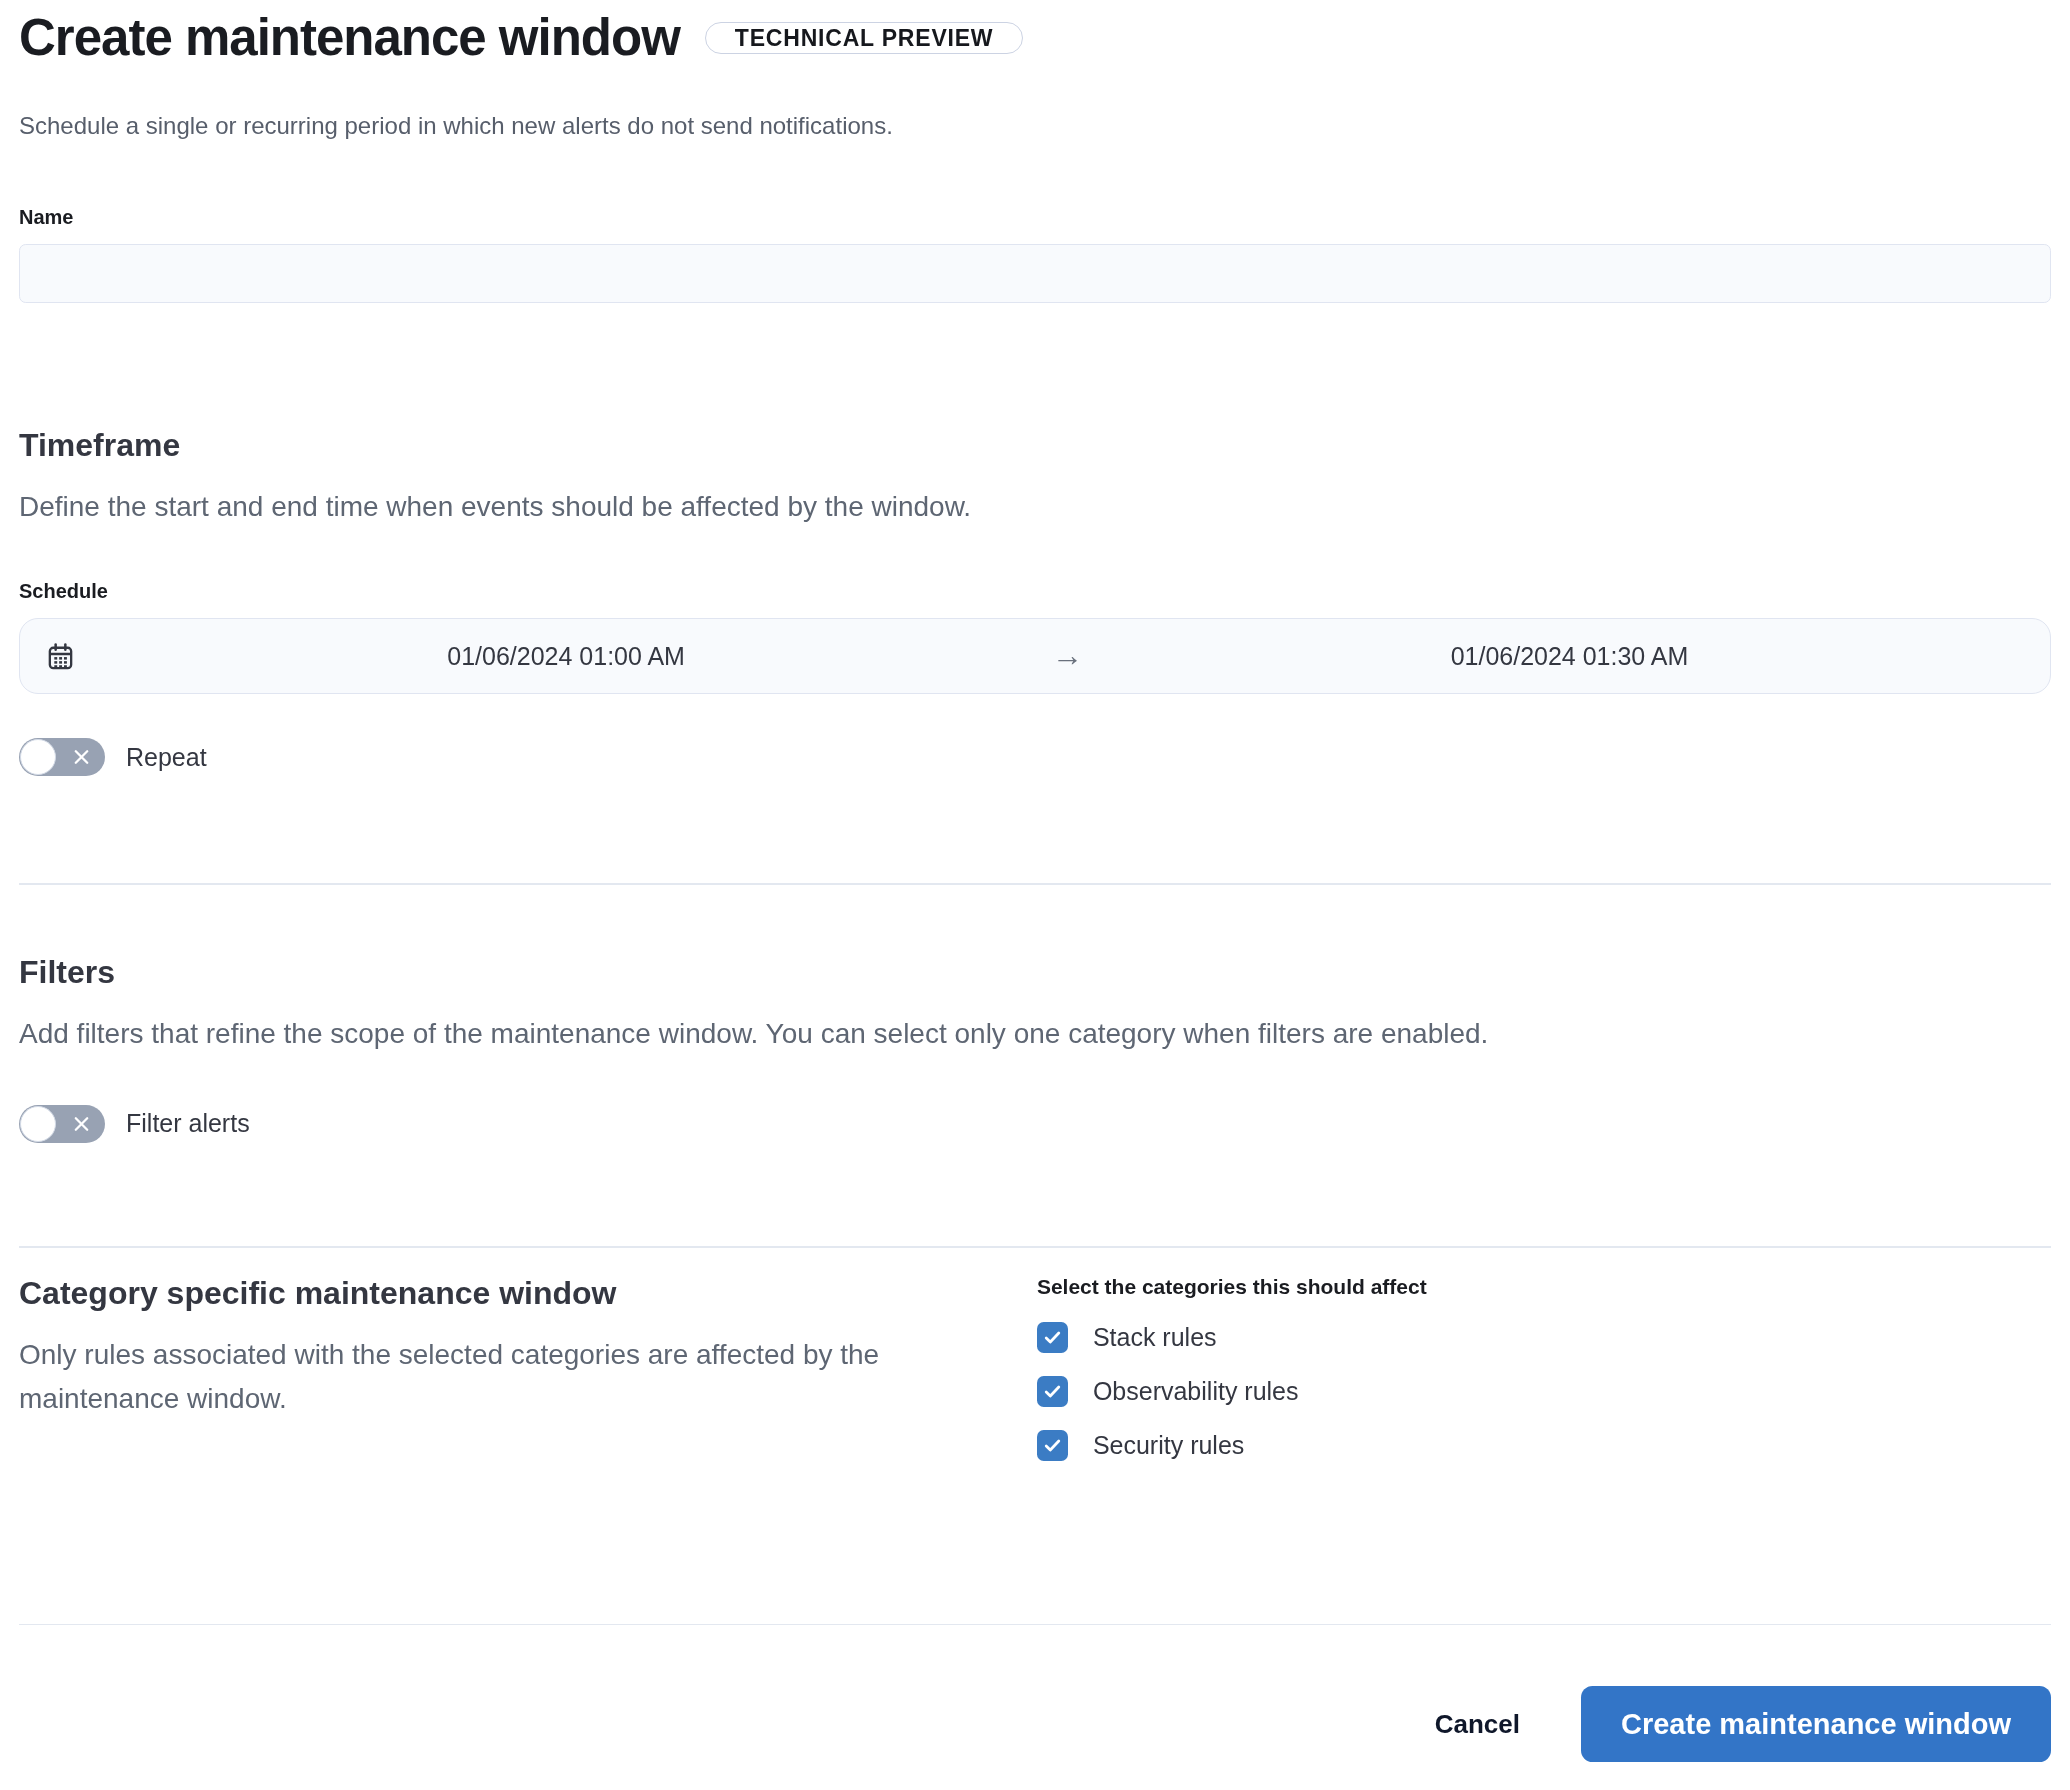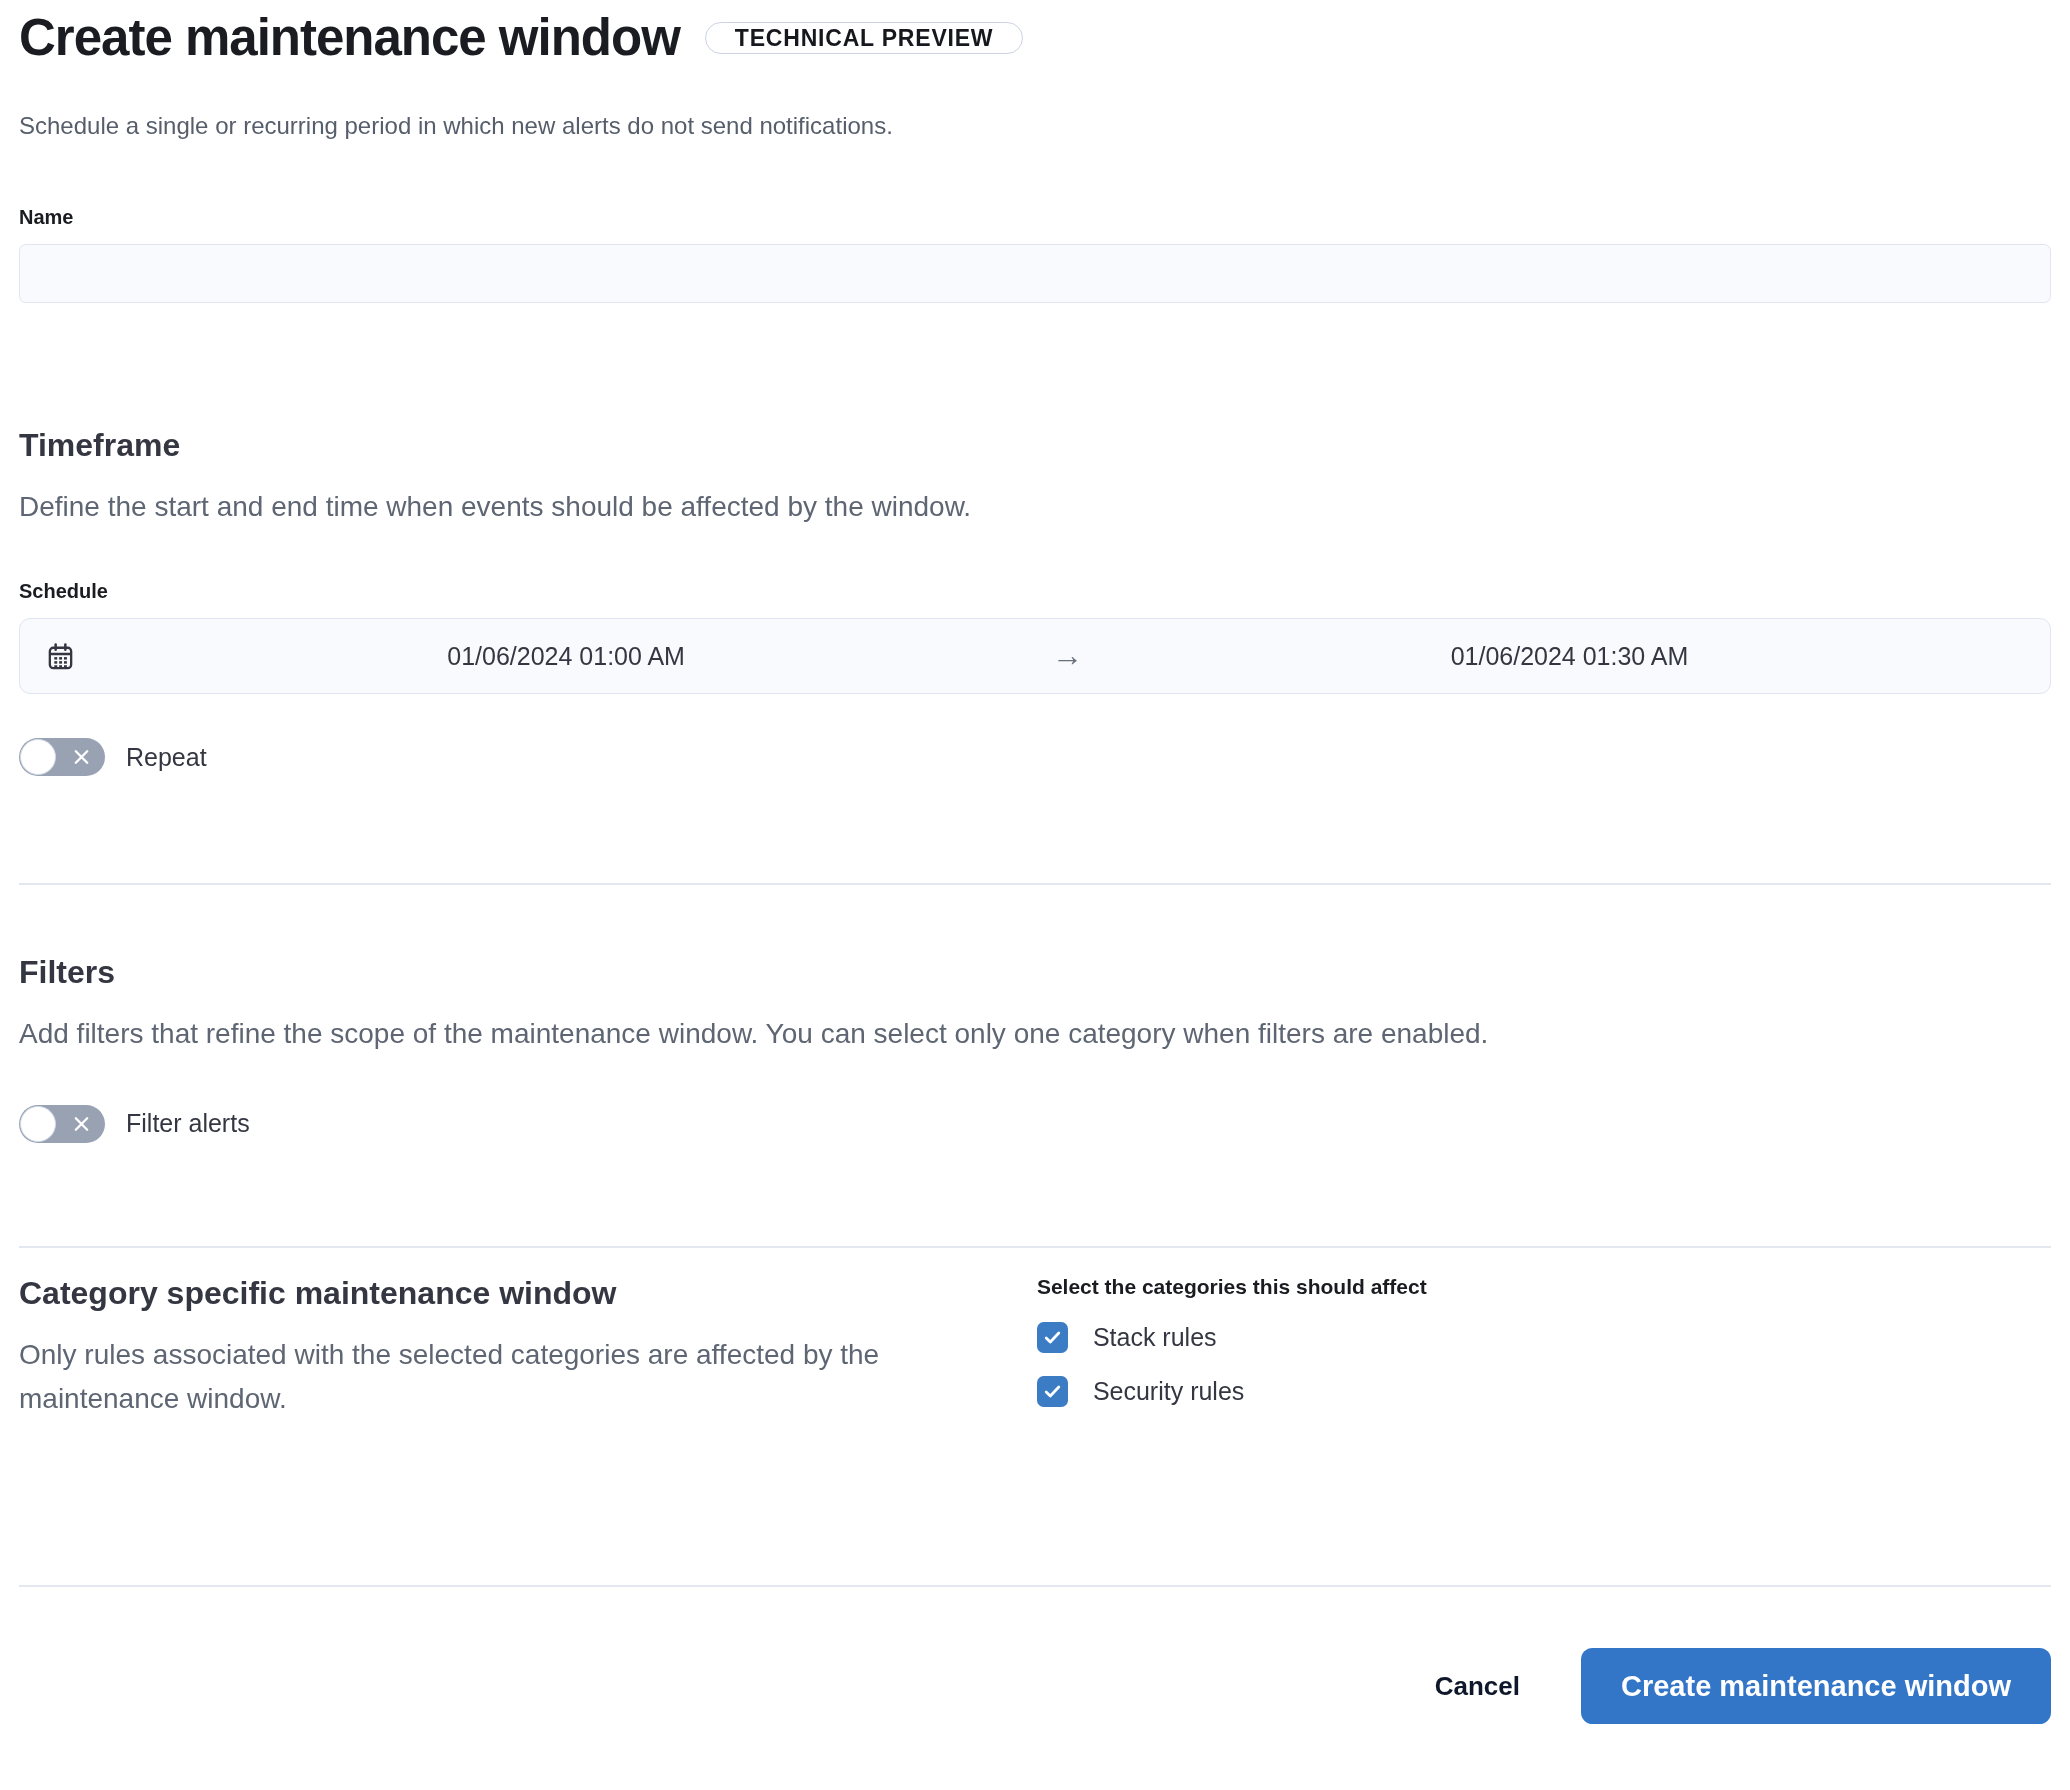--- a/index.html
+++ b/index.html
@@ -78,21 +78,21 @@
   .schedule-label { margin-top: 50px; }
 
   
   .schedule-row {
     margin-top: 15.3px;
     display: flex;
     align-items: center;
     height: 76px;
     background: #f8fafd;
     border: 1px solid #e0e5f1;
-    border-radius: 11px;
+    border-radius: 19px;
     overflow: hidden;
   }
   .calendar-wrap { padding: 0 9.6px 0 25px; display: flex; align-items: center; color: #343741; }
   .date-cell {
     flex: 1;
     text-align: center;
     font-size: 25px;
     color: #343741;
     cursor: pointer;
     line-height: 76px;
@@ -284,20 +284,28 @@
 
     <div class="checkbox-row">
       <span class="checkbox">
         <svg width="21" height="21" viewBox="0 0 16 16">
           <path d="M3.2 8.4 L6.3 11.4 L12.8 4.6" stroke="#ffffff" stroke-width="2.1" fill="none" stroke-linecap="round" stroke-linejoin="round"></path>
         </svg>
       </span>
       <span class="checkbox-label">Stack rules</span>
     </div>
 
+    <div class="checkbox-row">
+      <span class="checkbox">
+        <svg width="21" height="21" viewBox="0 0 16 16">
+          <path d="M3.2 8.4 L6.3 11.4 L12.8 4.6" stroke="#ffffff" stroke-width="2.1" fill="none" stroke-linecap="round" stroke-linejoin="round"></path>
+        </svg>
+      </span>
+      <span class="checkbox-label">Observability rules</span>
+    </div>
 
     <div class="checkbox-row">
       <span class="checkbox">
         <svg width="21" height="21" viewBox="0 0 16 16">
           <path d="M3.2 8.4 L6.3 11.4 L12.8 4.6" stroke="#ffffff" stroke-width="2.1" fill="none" stroke-linecap="round" stroke-linejoin="round"></path>
         </svg>
       </span>
       <span class="checkbox-label">Security rules</span>
     </div>
   </div>

